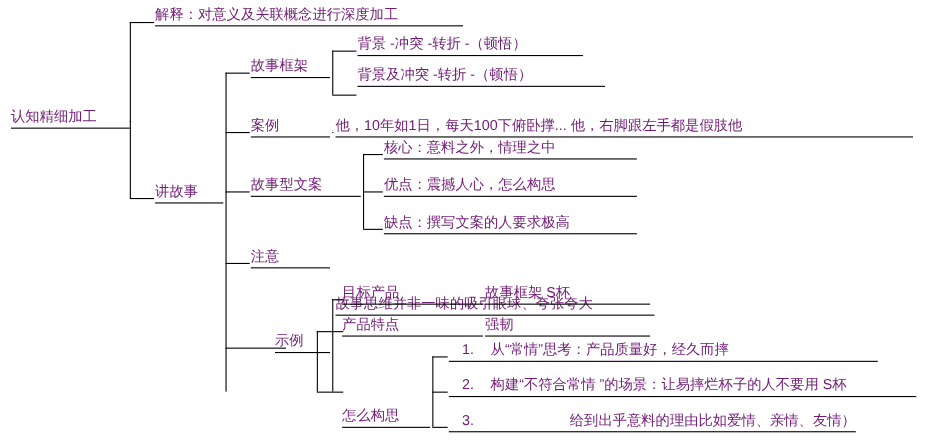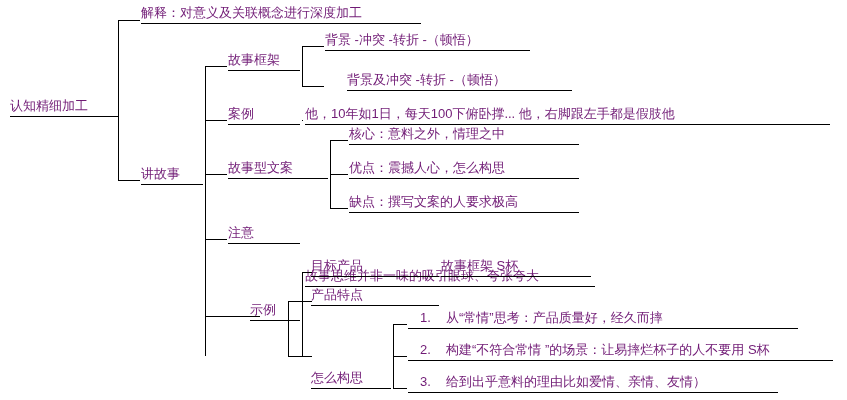--- a/index.html
+++ b/index.html
@@ -54,21 +54,21 @@
 
   <div class="connector v-line" style="left:205px; top:66px; height:290px;"></div>
 
   <div class="connector h-line" style="left:205px; top:66px; width:22px;"></div>
   <div class="node underline" style="left:228px; top:52px; width:72px;">故事框架</div>
 
   <div class="connector v-line" style="left:302px; top:46px; height:40px;"></div>
   <div class="connector h-line" style="left:302px; top:46px; width:22px;"></div>
   <div class="node underline" style="left:325px; top:32px; width:205px;">背景 -冲突 -转折 -（顿悟）</div>
   <div class="connector h-line" style="left:302px; top:86px; width:22px;"></div>
-  <div class="node underline" style="left:325px; top:72px; width:225px;margin-left:22px;">背景及冲突 -转折 -（顿悟）</div>
+  <div class="node underline" style="left:325px; top:60px; width:225px;">背景及冲突 -转折 -（顿悟）</div>
 
   <div class="connector h-line" style="left:205px; top:120px; width:22px;"></div>
   <div class="node underline" style="left:228px; top:106px; width:72px;">案例</div>
   <div class="connector v-line" style="left:302px; top:120px; height:1px;"></div>
   <div class="node underline" style="left:305px; top:106px; width:525px;">他，10年如1日，每天100下俯卧撑... 他，右脚跟左手都是假肢他</div>
 
   <div class="connector h-line" style="left:205px; top:174px; width:22px;"></div>
   <div class="node underline" style="left:228px; top:160px; width:100px;">故事型文案</div>
   <div class="connector v-line" style="left:330px; top:140px; height:68px;"></div>
   <div class="connector h-line" style="left:330px; top:140px; width:18px;"></div>
@@ -86,20 +86,21 @@
   <div class="node underline" style="left:250px; top:302px; width:50px;">示例</div>
 
   <div class="connector v-line" style="left:302px; top:272px; height:84px;"></div>
 
   <div class="connector h-line" style="left:302px; top:272px; width:10px;"></div>
   <div class="node underline" style="left:311px; top:258px; width:128px;">目标产品</div>
   <div class="node underline" style="left:441px; top:258px; width:150px;">故事框架 S杯</div>
 
   <div class="connector h-line" style="left:288px; top:301px; width:24px;"></div>
   <div class="node underline" style="left:311px; top:287px; width:128px;">产品特点</div>
+  <div class="node underline" style="left:441px; top:287px; width:150px;">强韧</div>
 
   <div class="connector v-line" style="left:288px; top:301px; height:55px;"></div>
   <div class="connector h-line" style="left:288px; top:356px; width:24px;"></div>
   <div class="node underline" style="left:311px; top:342px; width:80px;margin-top:28px;">怎么构思</div>
 
   <div class="connector v-line" style="left:393px; top:324px; height:64px;"></div>
 
   <div class="connector h-line" style="left:393px; top:324px; width:14px;"></div>
   <div class="node" style="left:420px; top:310px;">1.</div>
   <div class="node underline" style="left:408px; top:310px; width:390px;">
@@ -107,17 +108,17 @@
   </div>
 
   <div class="connector h-line" style="left:393px; top:356px; width:14px;"></div>
   <div class="node" style="left:420px; top:342px;">2.</div>
   <div class="node underline" style="left:408px; top:342px; width:425px;">
     <span style="margin-left:38px;">构建“不符合常情 ”的场景：让易摔烂杯子的人不要用 S杯</span>
   </div>
 
   <div class="connector h-line" style="left:393px; top:388px; width:14px;"></div>
   <div class="node" style="left:420px; top:374px;">3.</div>
-  <div class="node underline" style="left:408px; top:374px; width:370px;">
+  <div class="node underline" style="left:408px; top:374px; width:370px;text-align:right;">
     <span style="margin-left:38px;">给到出乎意料的理由比如爱情、亲情、友情）</span>
   </div>
 
 </div>
 
 </body></html>

